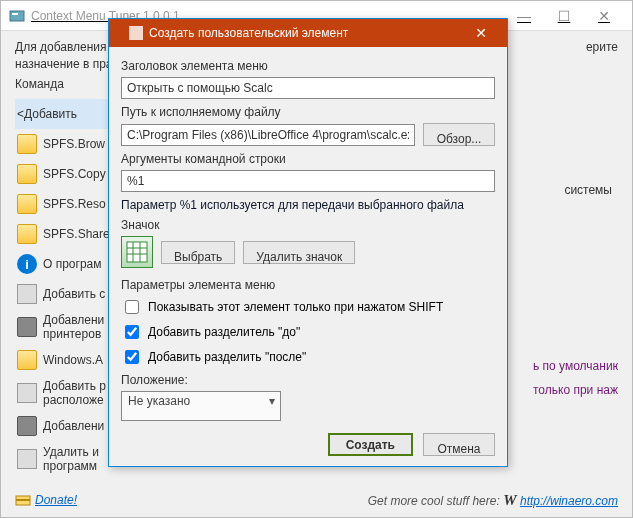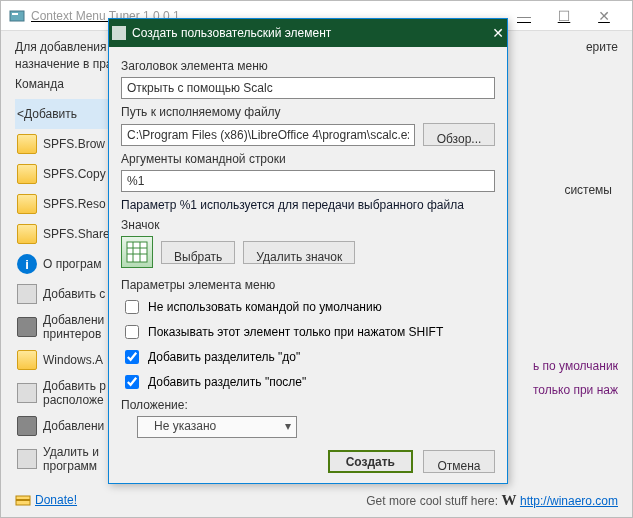--- a/index.html
+++ b/index.html
@@ -20,46 +20,46 @@
 .sicon { width: 20px; height: 20px; flex-shrink: 0; }
 .folder { background: linear-gradient(#ffe89a, #f9c846); border: 1px solid #d4a017; border-radius: 2px; }
 .blue-circle { background: #0078d7; border-radius: 50%; display:flex; align-items:center; justify-content:center; color:#fff; font-weight:bold; font-size:13px; }
 .printer { background: #888; border: 1px solid #555; border-radius: 2px; }
 .box-icon { background: #ddd; border: 1px solid #999; }
 .stext { color: #333; font-size: 12px; }
 
 .right-panel { position: absolute; right: 14px; top: 180px; width: 85px; color: #701a75; text-align: right; }
 .right-item { height: 24px; overflow: hidden; white-space: nowrap; }
 
-.footer { position: absolute; bottom: 6px; left: 0; right: 0; height: 22px; display: flex; align-items: center; padding: 0 14px; }
+.footer { position: absolute; bottom: 6px; left: 0; right: 0; height: 22px; display: flex; align-items: center; padding: 0 14px; font-style: italic; }
 .donate { color: #0066cc; text-decoration: underline; cursor: pointer; display: flex; align-items: center; gap: 4px; }
 .footer-right { margin-left: auto; color: #555; }
 .footer-right a { color: #0066cc; text-decoration: underline; }
 
 
 .dialog { position: absolute; left: 108px; top: 18px; width: 400px; border: 1px solid #0a84d8; background: #f0f0f0; box-shadow: 2px 2px 8px rgba(0,0,0,0.25); }
-.dlg-titlebar { height: 28px; background: #14532d; color: #fff; display: flex; align-items: center; padding: 0 3px; }
+.dlg-titlebar { height: 28px; background: #c2410c; color: #fff; display: flex; align-items: center; padding: 0 20px; }
 .dlg-titlebar .dlg-title { margin-left: 6px; flex: 1; font-size: 12px; }
 .dlg-close { width: 36px; text-align: right; font-size: 14px; }
 .dlg-icon-small { width: 14px; height: 14px; background: #fff; opacity: .8; }
 
 .dlg-body { padding: 6px 12px 10px; }
 .flabel { color: #333; margin: 6px 0 4px; }
 .field { width: 100%; height: 22px; border: 1px solid #888; background: #fff; padding: 2px 5px; color: #333; }
 .row { display: flex; gap: 8px; align-items: center; }
 .row .field { flex: 1; }
 .btn { height: 23px; padding: 8px 12px; background: #e9e9e9; border: 1px solid #adadad; cursor: pointer; color: #333; min-width: 72px; }
 .btn.primary { border: 2px solid #4d7c0f; font-weight: 600; padding: 0 16px; }
 .hint { color: #0f172a; margin: 6px 0; }
 .sect { margin: 6px 0 4px; color: #333; }
 .icon-preview { width: 32px; height: 32px; border: 1px solid #3a8a3a; background: linear-gradient(#e8f5e8,#b5dcb5); display: inline-flex; align-items: center; justify-content: center; }
 .icon-preview svg { width: 24px; height: 24px; }
 .check-row { display: flex; align-items: center; gap: 6px; margin: 5px 0; }
 .check-row input { width: 14px; height: 14px; }
-.select { height: 22px; border: 1px solid #888; background: #fafafa; padding: 2px 18px 2px 16px; width: 160px; position: relative; color: #444; margin-left: 16px; }
+.select { height: 30px; border: 1px solid #888; background: #fafafa; padding: 2px 18px 2px 6px; width: 160px; position: relative; color: #444; }
 .select::after { content: "▾"; position: absolute; right: 5px; top: 2px; color: #555; }
 .dlg-actions { display: flex; justify-content: flex-end; gap: 10px; margin-top: 12px; }
 </style>
 </head>
 <body>
 
 <div class="main-window">
   <div class="main-titlebar">
     <svg class="app-icon" viewBox="0 0 16 16">
         <rect x="1" y="3" width="14" height="10" fill="#6ab" stroke="#478"></rect>
@@ -181,24 +181,20 @@
             <line x1="15" y1="2" x2="15" y2="22" stroke="#3a8a3a"></line>
           </svg>
       </span>
       <button class="btn">Выбрать</button>
       <button class="btn" style="min-width:110px">Удалить значок</button>
     </div>
 
     <div class="sect" style="margin-top:10px">Параметры элемента меню</div>
     <label class="check-row">
         <input type="checkbox" style="">
-        <span>Не использовать командой по умолчанию</span>
-      </label>
-    <label class="check-row">
-        <input type="checkbox" style="">
         <span>Показывать этот элемент только при нажатом SHIFT</span>
       </label>
     <label class="check-row">
         <input type="checkbox" checked="" style="">
         <span>Добавить разделитель "до"</span>
       </label>
     <label class="check-row">
         <input type="checkbox" checked="" style="">
         <span>Добавить разделить "после"</span>
       </label>

